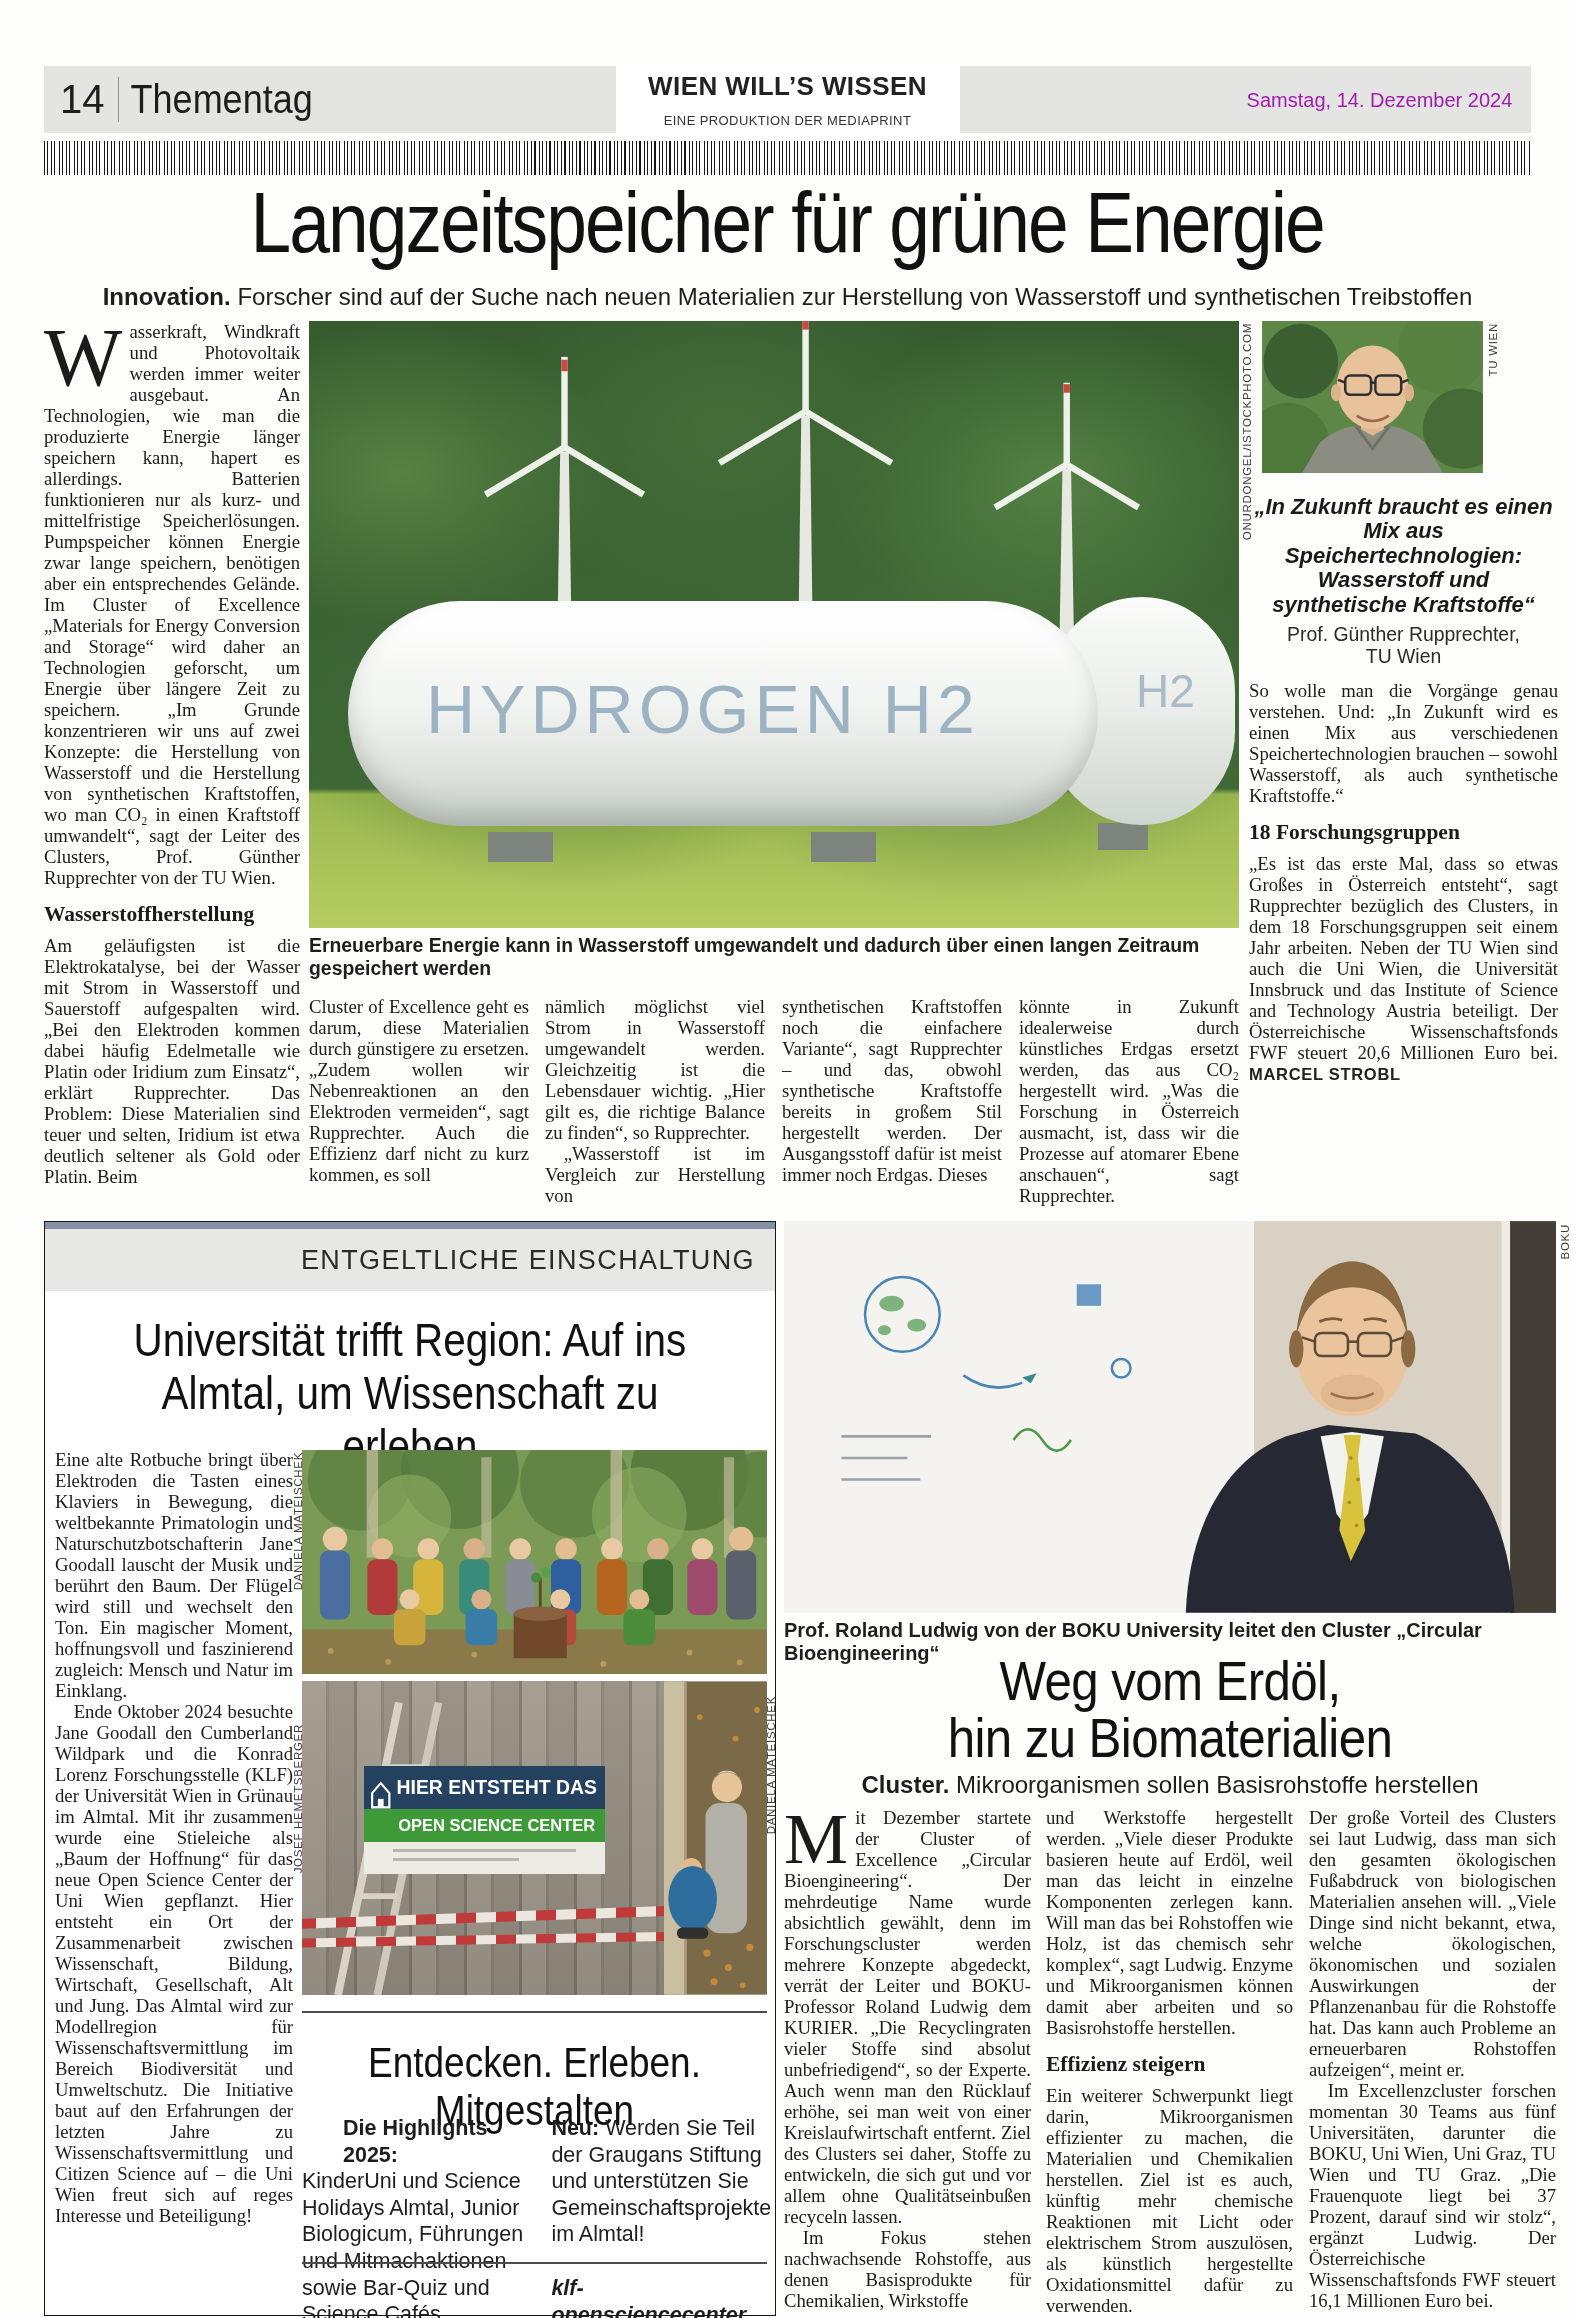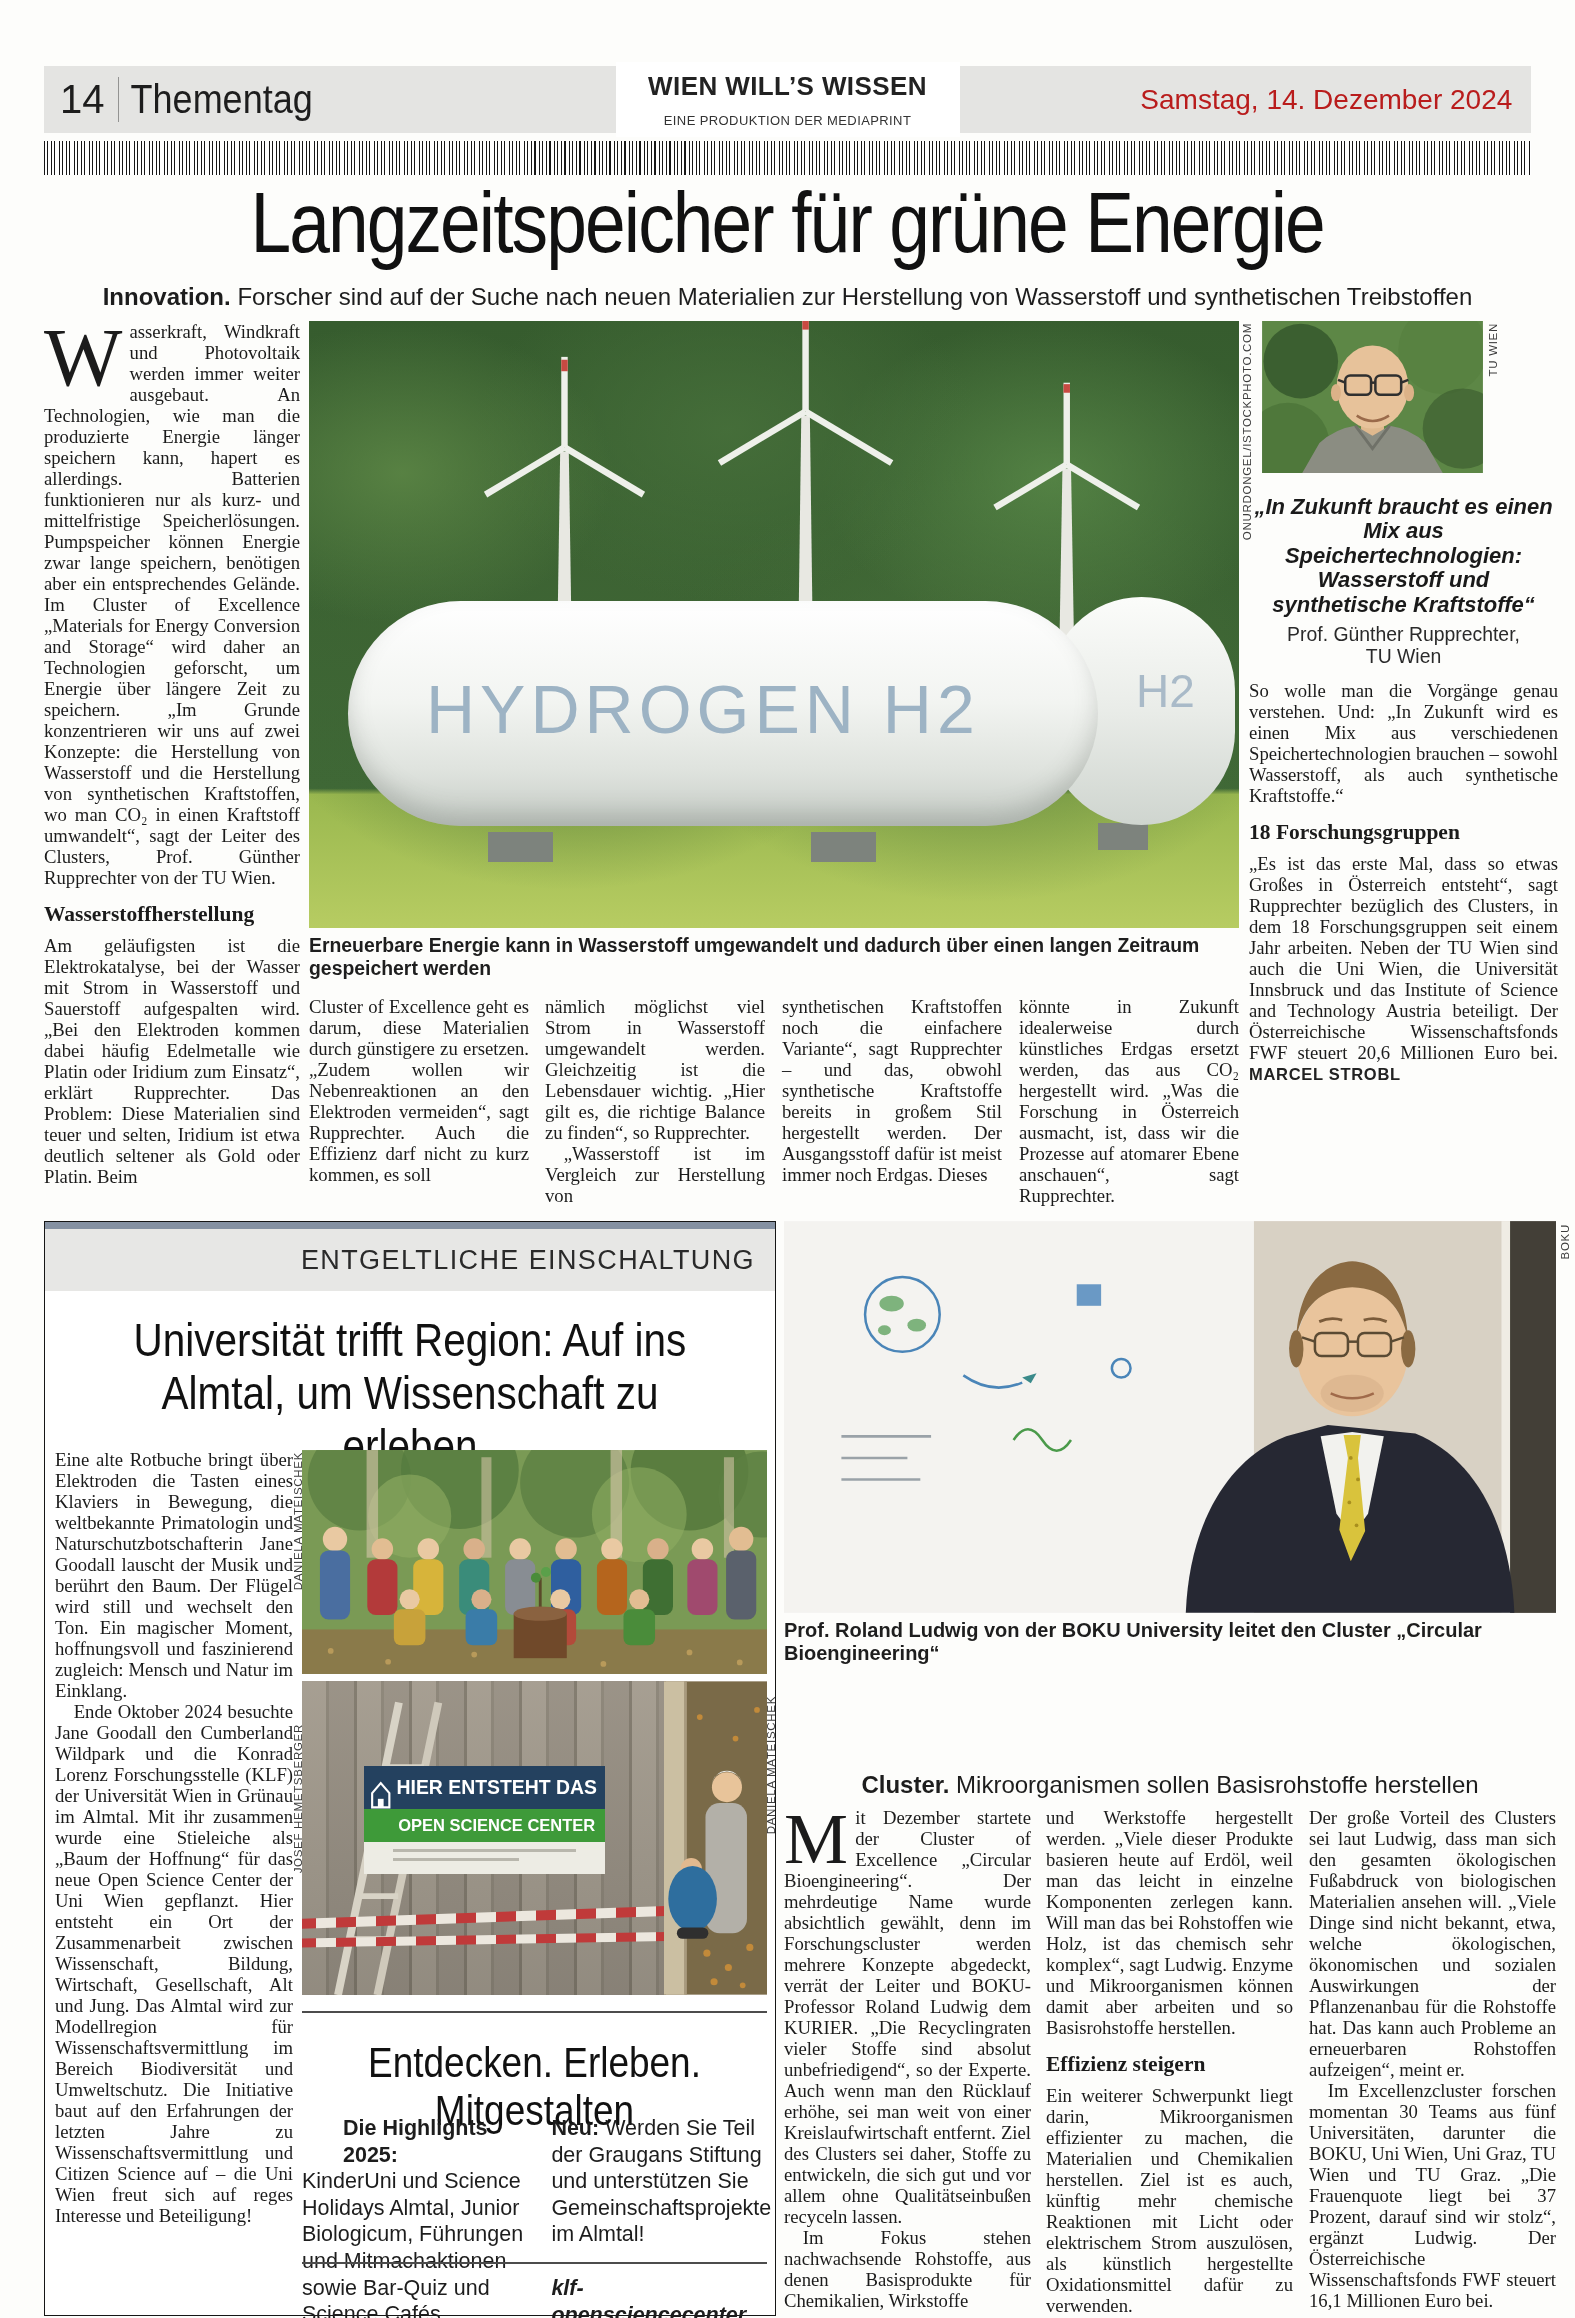--- a/index.html
+++ b/index.html
@@ -14,21 +14,21 @@
   #band{left:44px;top:66px;width:1487px;height:67px;background:#e4e4e2;}
   #band-left{position:absolute;left:16px;top:0;height:100%;display:flex;align-items:center;
              font-family:"Liberation Sans",sans-serif;font-size:40px;color:#1d1d1d;}
   #band-left .pn{padding-right:13px;}
   #band-left .sec{border-left:1.4px solid #8a8a8a;padding-left:13px;}
   #brand-box{position:absolute;left:50%;transform:translateX(-50%);top:-3.6px;width:344px;height:75px;
              background:#fff;display:flex;flex-direction:column;align-items:center;justify-content:center;}
   #brand-box .brand{font-family:"Liberation Sans",sans-serif;font-weight:700;font-size:26px;letter-spacing:0.4px;color:#222;}
   #brand-box .brand-sub{font-family:"Liberation Sans",sans-serif;font-size:13px;letter-spacing:0.4px;color:#333;margin-top:11px;}
   #band-date{position:absolute;right:18.7px;top:50%;transform:translateY(-50%);
-             font-family:"Liberation Sans",sans-serif;font-size:28px;color:#b91c1c;}
+             font-family:"Liberation Sans",sans-serif;font-size:20px;color:#a21caf;}
   #barcode{left:44px;top:141px;width:1487px;height:34px;
     background:repeating-linear-gradient(90deg,#161616 0 1.4px,#fff 1.4px 2.9px,#161616 2.9px 4.3px,#fff 4.3px 7.2px,#161616 7.2px 8px,#fff 8px 10px,#161616 10px 11.5px,#fff 11.5px 15px);}
 
   
   #headline{left:0;top:174px;width:1575px;text-align:center;margin:0;
             font-family:"Liberation Sans",sans-serif;font-weight:400;font-size:85px;letter-spacing:-2.2px;color:#111;}
   #subhead{left:0;top:283px;width:1575px;text-align:center;
            font-family:"Liberation Sans",sans-serif;font-size:24px;color:#1d1d1d;}
   #subhead .kicker{font-weight:700;}
 
@@ -436,20 +436,24 @@
         <line x1="786" y1="168" x2="800" y2="168"></line>
         <line x1="740" y1="168" x2="722" y2="162"></line>
           <line x1="846" y1="168" x2="864" y2="162"></line>
       </g>
       <path d="M746,140 q16,-7 32,-2 M808,138 q16,-5 32,2" fill="none" stroke="#7a5b3a" stroke-width="4"></path>
       <path d="M762,240 Q792,254 822,240" fill="none" stroke="#a06a4a" stroke-width="3.5"></path>
     </svg>
   </div>
   <span class="vcredit" style="left:1559px;top:1224px;">BOKU</span>
   <div class="abs" id="bio-caption">Prof. Roland Ludwig von der BOKU University leitet den Cluster „Circular Bioengineering“</div>
+  <h2 class="abs" id="bio-headline">
+    <span class="condblock">Weg vom Erdöl,</span>
+    <span class="condblock">hin zu Biomaterialien</span>
+  </h2>
   <div class="abs" id="bio-kicker">
     <span class="kicker">Cluster.</span>
     <span>Mikroorganismen sollen Basisrohstoffe herstellen</span>
   </div>
   <div class="abs bcol" id="bcol-1">
     <p class="jp"><span class="dropcap m">M</span><span>it Dezember startete der Cluster of Excellence „Circular Bioengineering“. Der mehrdeutige Name wurde absichtlich gewählt, denn im Forschungscluster werden mehrere Konzepte abgedeckt, verrät der Leiter und BOKU-Professor Roland Ludwig dem KURIER. „Die Recyclingraten vieler Stoffe sind absolut unbefriedigend“, so der Experte. Auch wenn man den Rücklauf erhöhe, sei man weit von einer Kreislaufwirtschaft entfernt. Ziel des Clusters sei daher, Stoffe zu entwickeln, die sich gut und vor allem ohne Qualitätseinbußen recyceln lassen.</span></p>
     <p class="jp indent">Im Fokus stehen nachwachsende Rohstoffe, aus denen Basisprodukte für Chemikalien, Wirkstoffe</p>
   </div>
   <div class="abs bcol" id="bcol-2">
     <p class="jp">und Werkstoffe hergestellt werden. „Viele dieser Produkte basieren heute auf Erdöl, weil man das leicht in einzelne Komponenten zerlegen kann. Will man das bei Rohstoffen wie Holz, ist das chemisch sehr komplex“, sagt Ludwig. Enzyme und Mikroorganismen können damit aber arbeiten und so Basisrohstoffe herstellen.</p>

